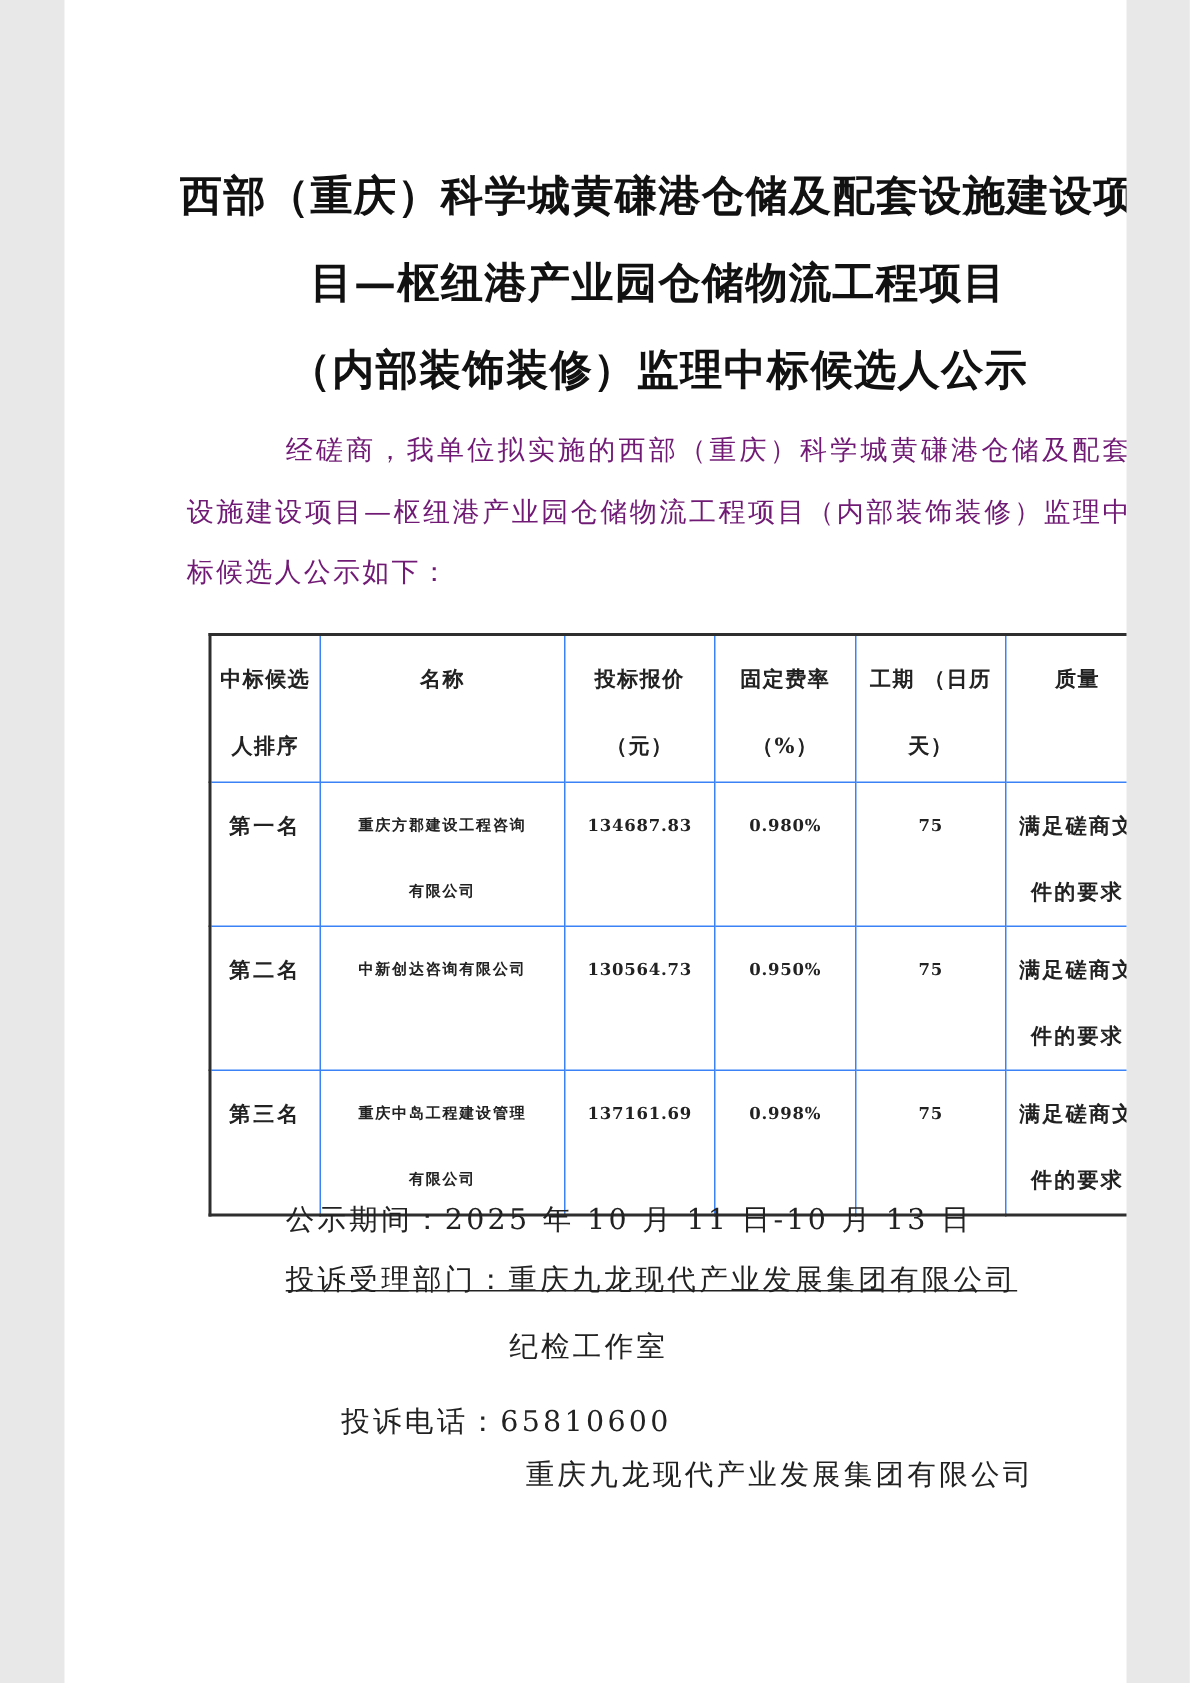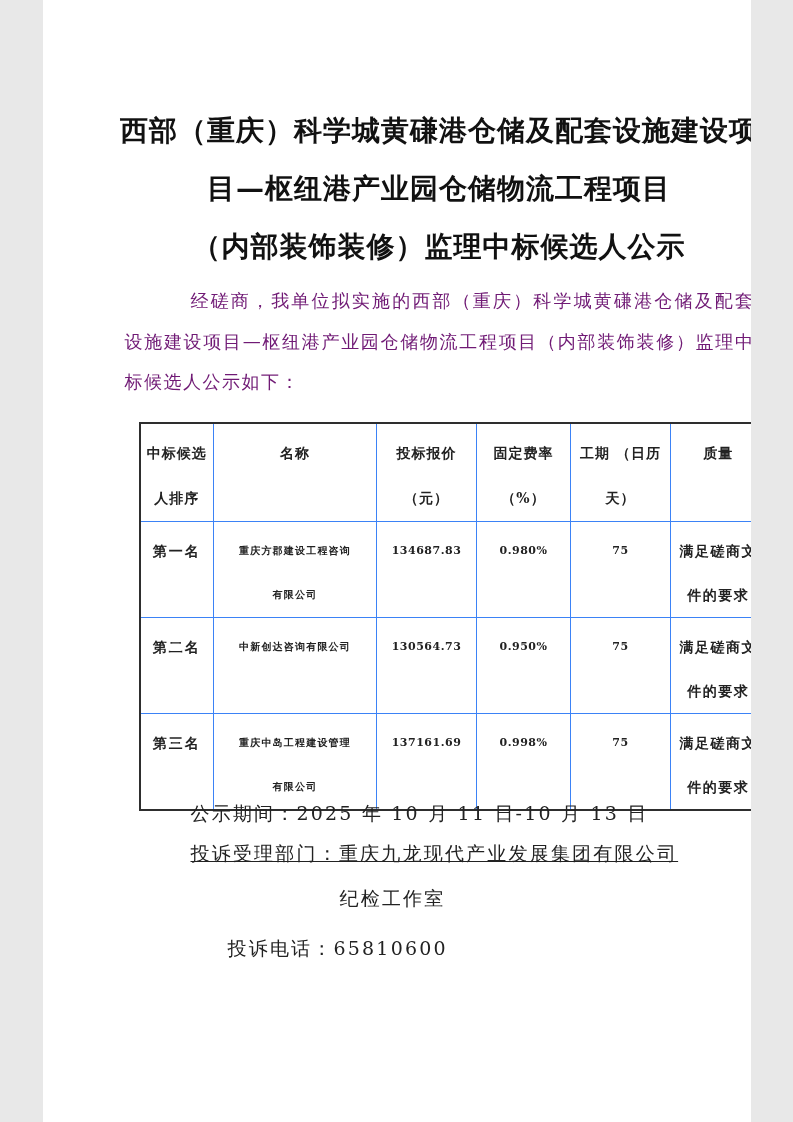--- a/index.html
+++ b/index.html
@@ -130,14 +130,15 @@
         <td class="quality-cell">满足磋商文
 件的要求</td>
       </tr>
     </tbody>
   </table>
 
   <div id="f-period" class="f-line">公示期间：2025 年 10 月 11 日-10 月 13 日</div>
   <div id="f-dept" class="f-line">投诉受理部门：重庆九龙现代产业发展集团有限公司</div>
   <div id="f-dept2" class="f-line">纪检工作室</div>
   <div id="f-phone" class="f-line">投诉电话：65810600</div>
+  <div id="f-issuer" class="f-line">重庆九龙现代产业发展集团有限公司</div>
 
 </div>
 
 </body></html>

